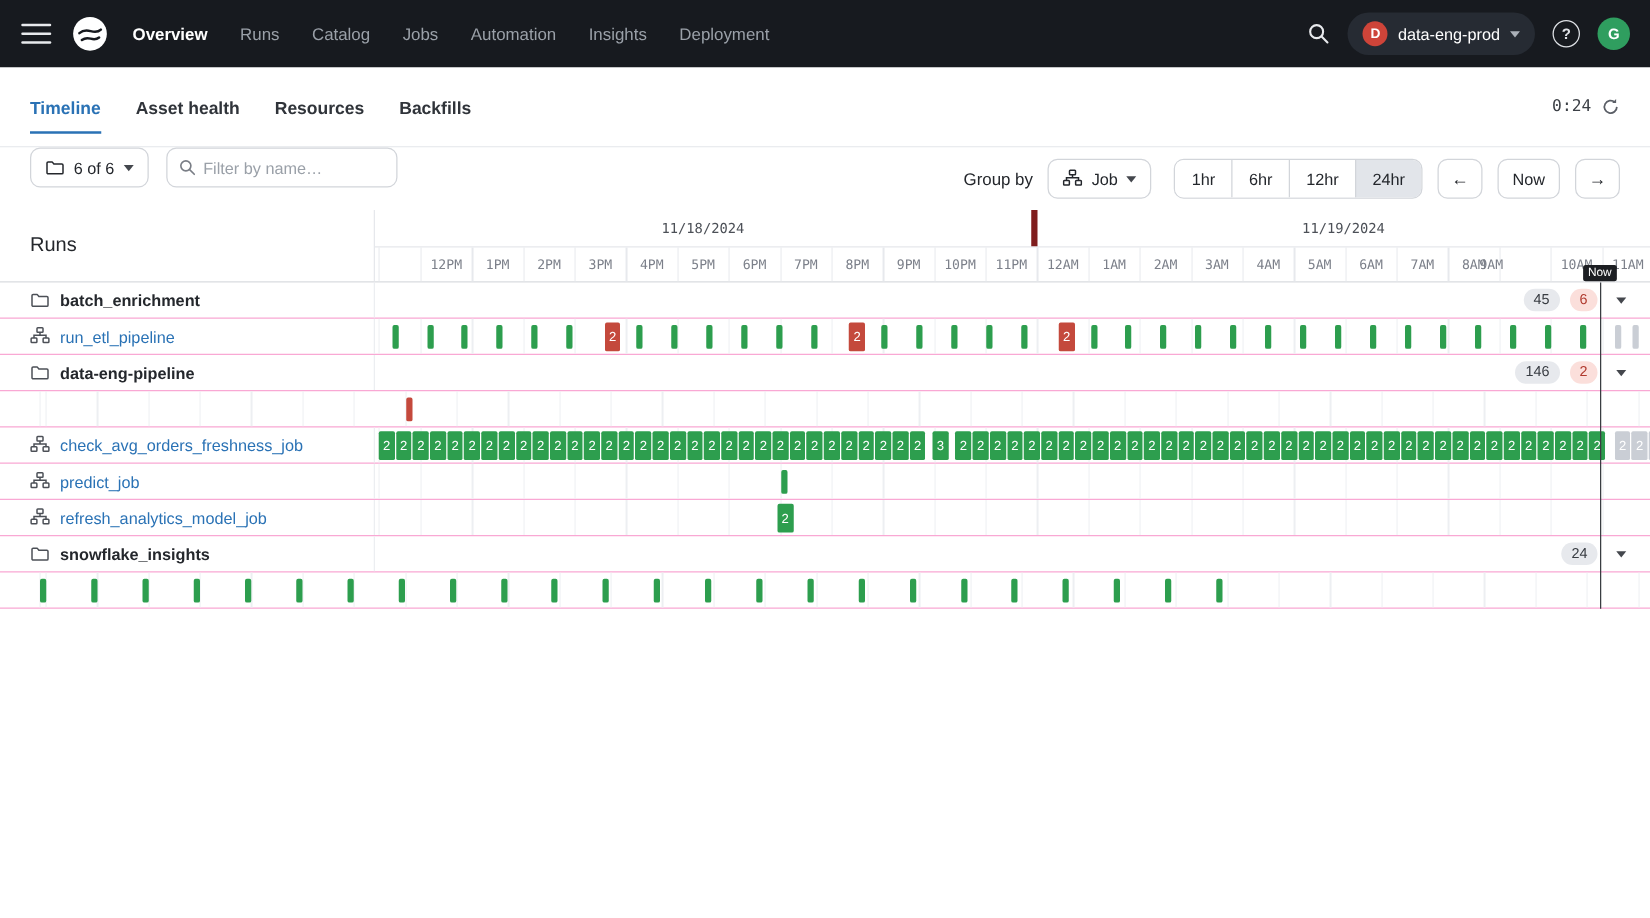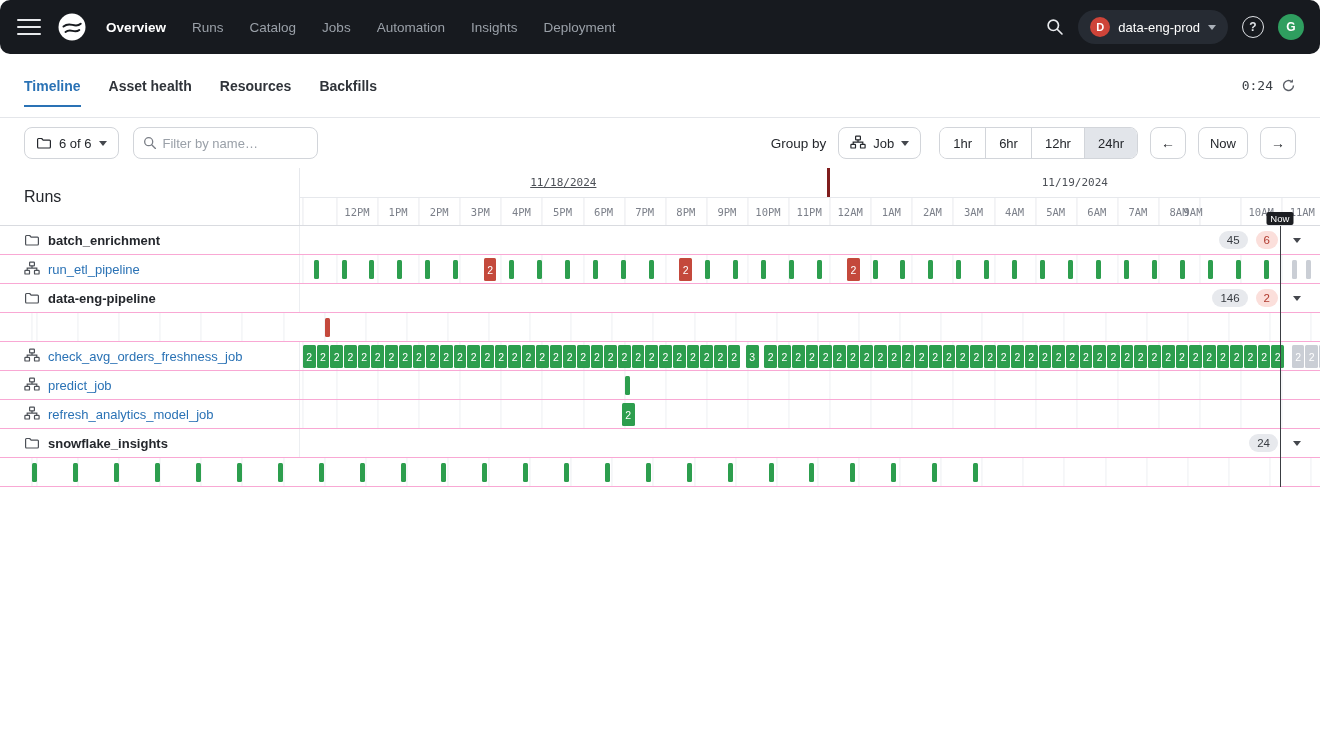--- a/index.html
+++ b/index.html
@@ -1,20 +1,20 @@
 <!DOCTYPE html>
 <html><head>
 <meta charset="utf-8">
 <style>
   * { margin:0; padding:0; box-sizing:border-box; }
   html,body { width:1320px; height:734px; overflow:hidden; background:#fff;
     font-family:"Liberation Sans","DejaVu Sans",sans-serif; }
 
   
-  .topnav { height:54px; background:#171a1f; display:flex; align-items:center; padding:0 16px;border-radius:10px; }
+  .topnav { height:54px; background:#171a1f; display:flex; align-items:center; padding:0 16px; }
   .burger { width:26px; height:20px; background:none; border:0; display:flex; flex-direction:column;
     justify-content:space-between; padding:2px 1px; cursor:pointer; margin-right:14px; }
   .burger span { height:2px; background:#e8eaed; border-radius:1px; }
   .logo { width:32px; height:32px; margin-right:18px; display:flex; align-items:center; }
   .nav { display:flex; align-items:center; gap:26px; }
   .nav-item { color:#9aa0a8; font-size:13.5px; font-weight:500; cursor:pointer; }
   .nav-item.active { color:#fff; font-weight:700; }
   .tn-right { margin-left:auto; display:flex; align-items:center; gap:14px; }
   .tn-search { background:none; border:0; cursor:pointer; display:flex; }
   .chip { background:#262b33; border-radius:17px; height:34px; display:flex; align-items:center;
@@ -35,21 +35,21 @@
   .tab-list { display:flex; gap:28px; height:100%; }
   .tab { height:100%; display:flex; align-items:center; position:relative; font-size:14px;
     font-weight:600; color:#30343a; cursor:pointer; }
   .tab.active { color:#2a72b5; }
   .tab.active::after { content:""; position:absolute; left:0; right:0; bottom:10px; height:2px; background:#2a72b5; }
   .timer { margin-left:auto; display:flex; align-items:center; gap:8px; color:#3c4046;
     font-family:"DejaVu Sans Mono",monospace; font-size:13px; }
   .refresh-btn { background:none; border:0; cursor:pointer; display:flex; }
 
   
-  .toolbar { height:50px; display:flex; align-items:center; padding:0 24px; gap:14px; background:#fff; }
+  .toolbar { height:50px; display:flex; padding:0 24px; gap:14px; background:#fff; }
   .btn { height:32px; border:1px solid #d2d5da; border-radius:8px; background:#fff; display:flex;
     align-items:center; gap:7px; padding:0 11px; font-size:13px; color:#24272c; cursor:pointer;
     font-family:inherit; }
   .btn.sq { padding:0 10px; font-size:14px; }
   .input-wrap { height:32px; width:185px; border:1px solid #d2d5da; border-radius:8px; display:flex;
     align-items:center; gap:6px; padding:0 9px; background:#fff; }
   .input-wrap input { border:0; outline:none; width:100%; font-size:13px; color:#24272c;
     font-family:inherit; background:transparent; }
   .input-wrap input::placeholder { color:#9aa0a8; }
   .tb-right { margin-left:auto; display:flex; align-items:center; gap:12px; }
@@ -63,21 +63,21 @@
   .icon svg { display:block; }
 
   
   .tl-hdr { display:flex; border-bottom:1px solid #d9dbe0; }
   .tl-hdr-left { width:300px; flex:0 0 300px; display:flex; align-items:center; padding-left:24px;
     font-size:16px; color:#24272c; border-right:1px solid #e6e8ec; }
   .tl-hdr-chart { flex:1; position:relative; }
   .dates { display:flex; height:30px; border-bottom:1px solid #e6e8ec; }
   .date-cell { display:flex; align-items:center; justify-content:center;
     font-family:"DejaVu Sans Mono",monospace; font-size:11px; color:#4c5057; }
-  .date-cell.first { border-right:3px solid #7f1d1d;text-decoration:underline; }
+  .date-cell.first { border-right:5px solid #7f1d1d; }
   .hours { position:relative; height:27px;
     background-image:repeating-linear-gradient(to right,#e7e9ed 0,#e7e9ed 1px,transparent 1px,transparent 41.1px);
     background-position:36.45px 0; }
   .hour-label { position:absolute; top:50%; transform:translate(-50%,-50%);
     font-family:"DejaVu Sans Mono",monospace; font-size:10.5px; color:#7c808a; white-space:nowrap; }
   .now-chip { position:absolute; bottom:0; transform:translateX(-50%); background:#1c1e22; color:#fff;
     font-size:9.5px; padding:1px 4px; border-radius:2px; z-index:3; }
 
   .tl-body { position:relative; }
   .tl-row { display:flex; height:29px; border-bottom:1px solid #f9a8d4; }

